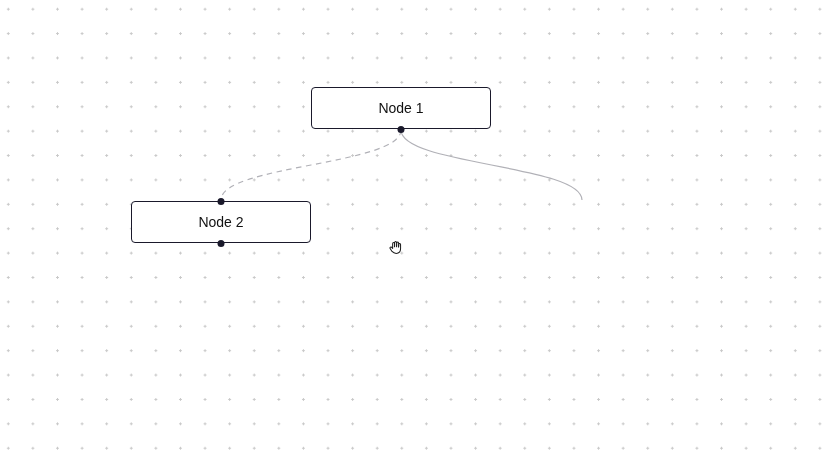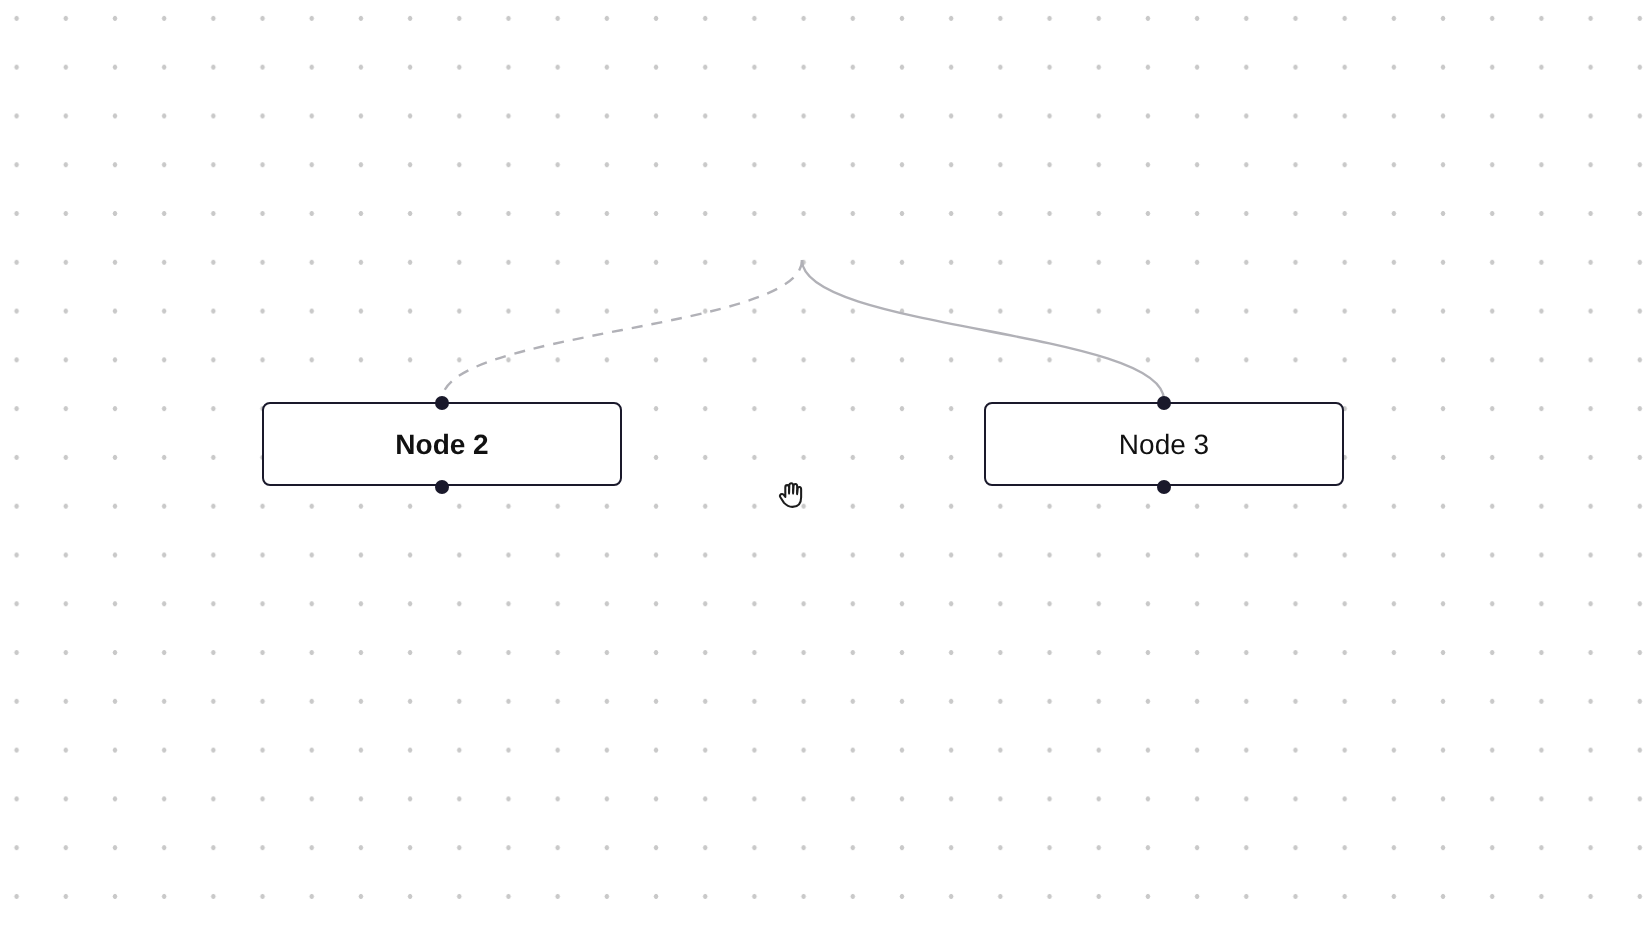--- a/index.html
+++ b/index.html
@@ -40,21 +40,21 @@
     border: 1.5px solid #1a192b;
     border-radius: 4px;
     display: flex;
     align-items: center;
     justify-content: center;
     font-size: 14px;
     color: #111111;
     cursor: grab;
   }
   .node-1 { left: 311px; top: 87px; }
-  .node-2 { left: 131px; top: 201px; font-weight: bold; }
+  .node-2 { left: 131px; top: 201px; }
   .node-3 { left: 492px; top: 201px; }
   .node-4 { left: 492px; top: 321px; }
 
   .handle {
     position: absolute;
     left: 50%;
     width: 7px;
     height: 7px;
     background: #1a192b;
     border-radius: 50%;
@@ -76,32 +76,31 @@
 </head>
 <body>
 
 <div class="flow-canvas">
 
   <svg class="edges-layer" width="822" height="468" viewBox="0 0 822 468" xmlns="http://www.w3.org/2000/svg">
     <path class="edge dashed" d="M 401 130 C 401 165, 221 165, 221 200"></path>
     <path class="edge" d="M 401 130 C 401 165, 582 165, 582 200"></path>
   </svg>
 
+  <div class="flow-node node-1">
+    <span>Node 1</span>
+    <span class="handle bottom"></span>
+  </div>
 
   <div class="flow-node node-2">
     <span class="handle top"></span>
     <span>Node 2</span>
     <span class="handle bottom"></span>
   </div>
 
-  <div class="flow-node node-3">
-    <span class="handle top"></span>
-    <span>Node 3</span>
-    <span class="handle bottom"></span>
-  </div>
 
 
   <svg class="cursor-icon" viewBox="0 0 24 24" xmlns="http://www.w3.org/2000/svg">
     <path d="M7.6 17.0 L5.2 13.3 C4.6 12.4 5.3 11.3 6.4 11.4 C6.9 11.45 7.3 11.7 7.6 12.1 L8.4 13.2
              L8.4 7.2 C8.4 5.3 10.8 5.3 10.8 7.2 L10.8 10.6
              L10.95 5.9 C11.0 4.0 13.35 4.1 13.35 6.0 L13.35 10.6
              L13.6 6.4 C13.7 4.6 15.9 4.7 15.9 6.6 L15.9 11.0
              L16.2 8.1 C16.35 6.4 18.4 6.6 18.4 8.3 L18.4 13.4
              C18.4 17.4 16.3 19.5 12.9 19.5 C10.3 19.5 9.2 18.7 7.6 17.0 Z" fill="#ffffff" stroke="#1c1c1c" stroke-width="1.3" stroke-linejoin="round" stroke-linecap="round"></path>
     <path d="M10.8 8.6 L10.8 11.2 M13.35 8.6 L13.35 11.2 M15.9 9.2 L15.9 11.6" fill="none" stroke="#1c1c1c" stroke-width="1.1" stroke-linecap="round"></path>

